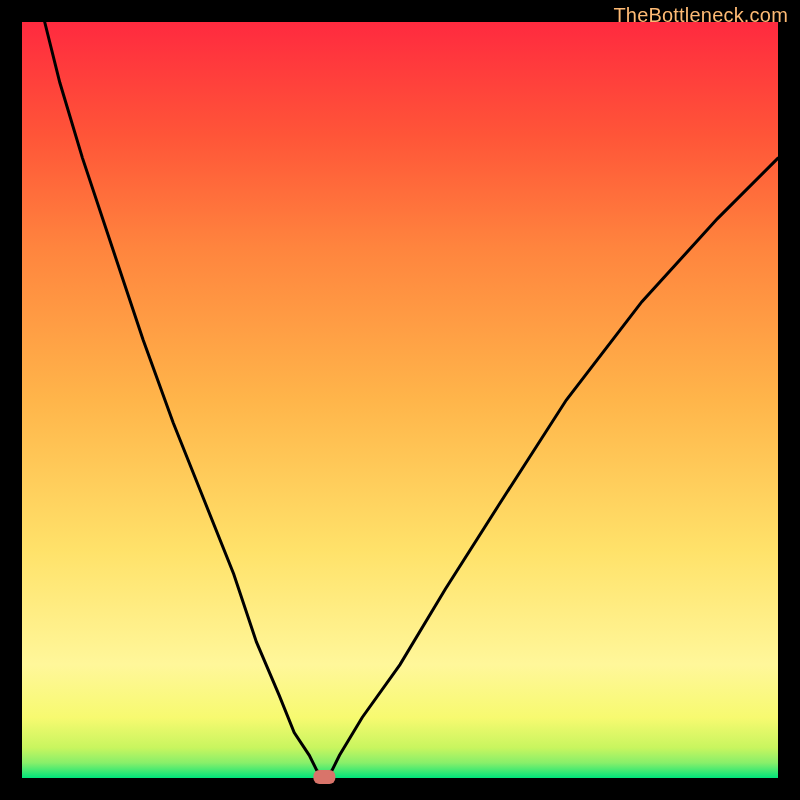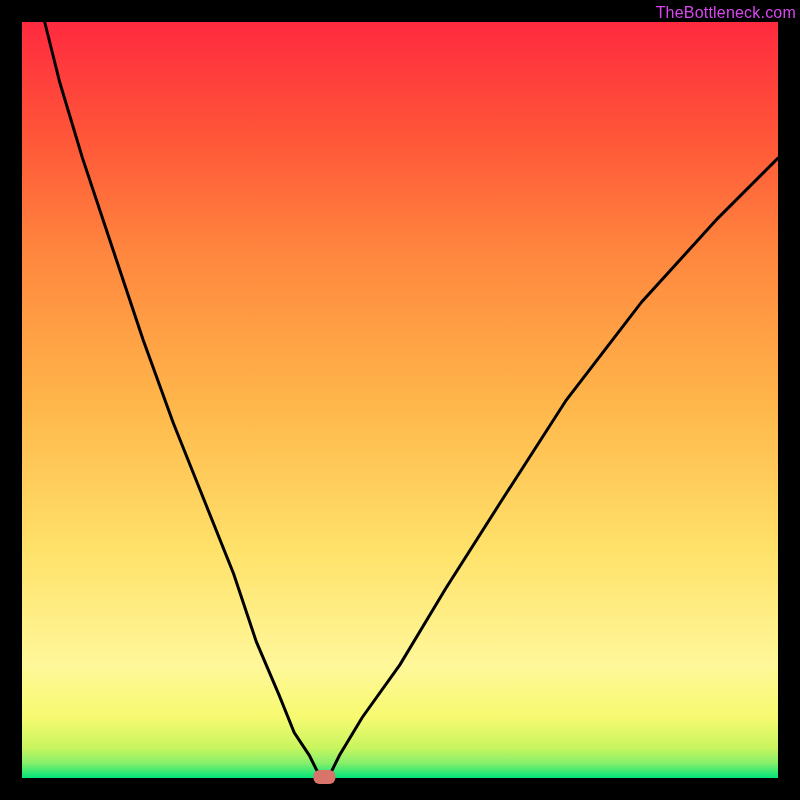--- a/index.html
+++ b/index.html
@@ -15,23 +15,23 @@
     position: absolute;
     top: 0;
     left: 0;
     width: 800px;
     height: 800px;
     box-sizing: border-box;
   }
   .watermark {
     position: absolute;
     top: 4px;
-    right: 4px;
-    color: #d946ef;
-    font-size: 16px;
+    right: 12px;
+    color: #fdba74;
+    font-size: 20px;
     font-weight: 500;
     letter-spacing: 0.2px;
     z-index: 10;
   }
   svg {
     display: block;
   }
 </style>
 </head>
 <body>

